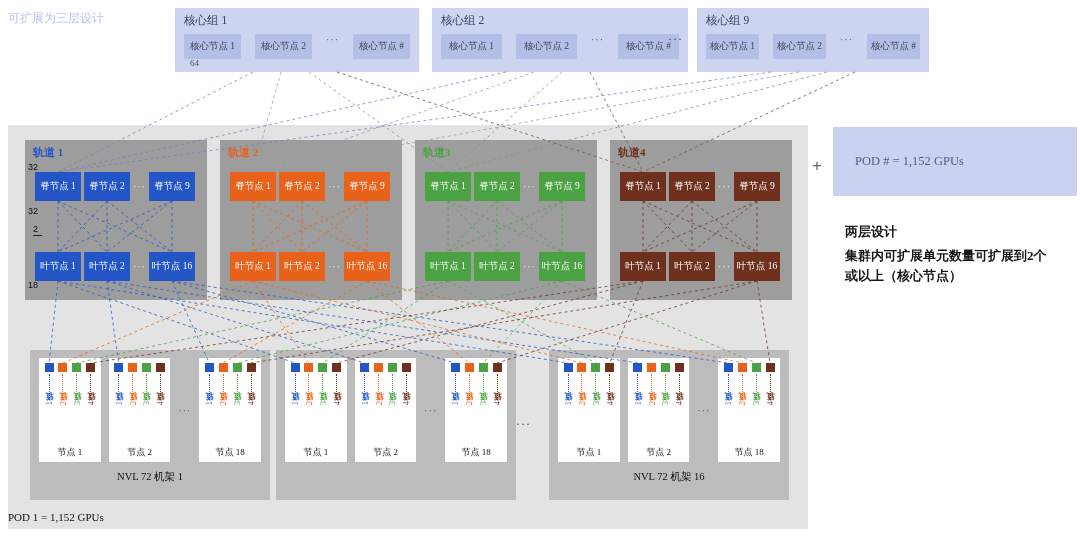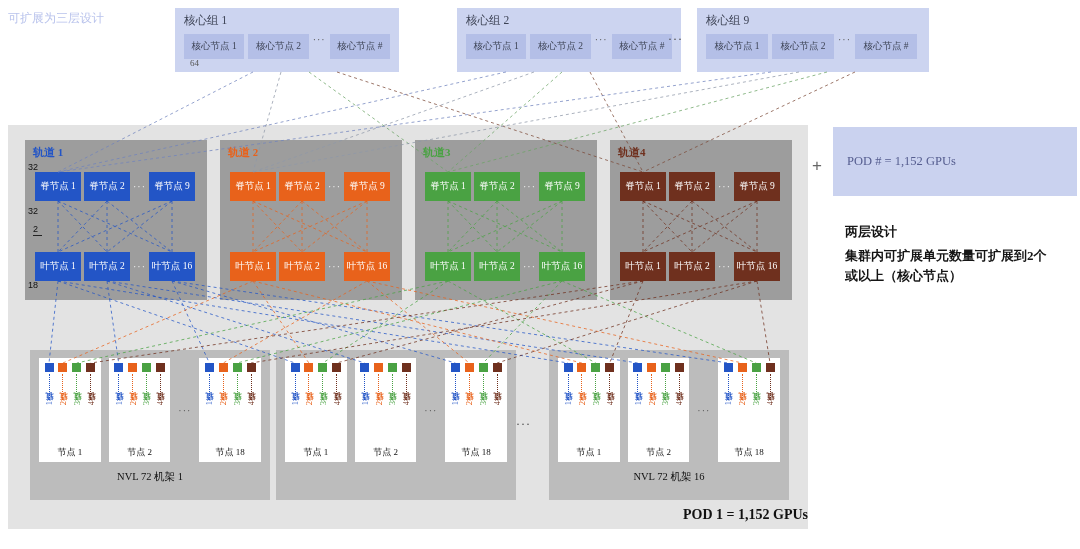--- a/index.html
+++ b/index.html
@@ -6,30 +6,30 @@
   html,body{background:#fff}
   body{font-family:"Liberation Serif","DejaVu Serif",serif;}
   .canvas{position:relative;width:1080px;height:549px;background:#fff;overflow:hidden}
 
   
   .note-topleft{position:absolute;left:8px;top:10px;font-size:12px;font-weight:normal;color:#b9c3ec}
 
   
   .core-group{position:absolute;top:8px;height:64px;background:#ccd4f0;padding:5px 9px}
   .cg-title{font-size:11.5px;color:#3c4254;margin-bottom:6px}
-  .cg-nodes{display:flex;align-items:flex-start;gap:4px}
+  .cg-nodes{display:flex;align-items:flex-start;gap:14px}
   .core-chip{background:#b4bfe7;color:#3c4254;font-size:9.5px;width:62px;text-align:center;padding:6px 2px;white-space:nowrap}
   .dots{font-size:10px;letter-spacing:1px;color:#555;white-space:nowrap}
   .dots.big{font-size:12px;color:#444}
   .dots.light{color:#f2f2f2}
   .label-64{position:absolute;left:190px;top:58px;font-size:9px;color:#555}
 
   
   .pod{position:absolute;left:8px;top:125px;width:800px;height:404px;background:#e3e3e3}
-  .pod-label{position:absolute;bottom:6px;left:0;width:100%;text-align:right;font-size:14px;font-weight:bold;color:#111}
+  .pod-label{position:absolute;bottom:6px;left:0;width:100%;text-align:left;font-size:11px;font-weight:normal;color:#111}
 
   
   .rail{position:absolute;top:15px;width:182px;height:160px;background:#9d9d9d}
   .r0{--c:#2355c6}.r1{--c:#e8621b}.r2{--c:#4aa243}.r3{--c:#6f301e}
   .rail-title{position:absolute;top:5px;left:8px;font-size:11px;font-weight:bold;color:var(--c)}
   .chip-row{position:absolute;left:10px;display:flex;align-items:center;gap:3px;width:166px}
   .spine-row{top:32px}.leaf-row{top:112px}
   .chip{background:var(--c);color:#fff;font-size:9.5px;min-width:46px;text-align:center;padding:8px 2px;white-space:nowrap}
   .side-label{position:absolute;font-size:9px;color:#111;font-family:"Liberation Sans",sans-serif}
   .tick::after{content:"";display:block;width:9px;border-top:1px solid #222;margin-top:1px}
@@ -43,44 +43,44 @@
   .c0{--c:#2355c6}.c1{--c:#e8621b}.c2{--c:#4aa243}.c3{--c:#6f301e}
   .sq{width:9px;height:9px;flex:0 0 9px;background:var(--c)}
   .dotline{width:0;flex:0 0 26px;border-left:1px dotted var(--c);margin:2px 0 1px}
   .vlabel{writing-mode:vertical-rl;transform:rotate(180deg);font-size:8.5px;line-height:12px;color:var(--c);white-space:nowrap}
   .card-label{font-size:9px;text-align:center;color:#111;margin-top:2px;white-space:nowrap}
   .rack-label{text-align:center;font-size:10.5px;color:#111;margin-top:8px}
   .rack-gap-dots{position:absolute;left:508px;top:292px}
 
   
   .plus{position:absolute;left:812px;top:156px;font-size:17px;color:#666;font-family:"Liberation Sans",sans-serif}
-  .pod-box{position:absolute;left:833px;top:127px;width:244px;height:69px;background:#cad2ef;display:flex;align-items:center;padding-left:14px;font-size:12.5px;color:#555d8f}
+  .pod-box{position:absolute;left:833px;top:127px;width:244px;height:69px;background:#cad2ef;display:flex;align-items:center;padding-left:22px;font-size:12.5px;color:#555d8f}
   .right-notes{position:absolute;left:845px;top:222px;width:205px;font-size:13px;font-weight:bold;color:#151515;line-height:1.55}
   .right-notes p + p{margin-top:4px}
 
   
   #wires{position:absolute;left:0;top:0;pointer-events:none;z-index:30}
 </style>
 </head>
 <body>
 
 <div class="canvas" id="canvas">
 
   <div class="note-topleft">可扩展为三层设计</div>
 
-  <div class="core-group" style="left:175px;width:224px">
+  <div class="core-group" style="left:175px;width:244px">
     <div class="cg-title">核心组 1</div>
     <div class="cg-nodes">
       <div class="core-chip">核心节点 1</div>
       <div class="core-chip">核心节点 2</div>
       <span class="dots">···</span>
       <div class="core-chip">核心节点 #</div>
     </div>
   </div>
-  <div class="core-group" style="left:457px;width:224px">
+  <div class="core-group" style="left:432px;width:256px">
     <div class="cg-title">核心组 2</div>
     <div class="cg-nodes">
       <div class="core-chip">核心节点 1</div>
       <div class="core-chip">核心节点 2</div>
       <span class="dots">···</span>
       <div class="core-chip">核心节点 #</div>
     </div>
   </div>
   <span class="dots big" style="position:absolute;left:668px;top:32px">···</span>
   <div class="core-group" style="left:697px;width:232px">

